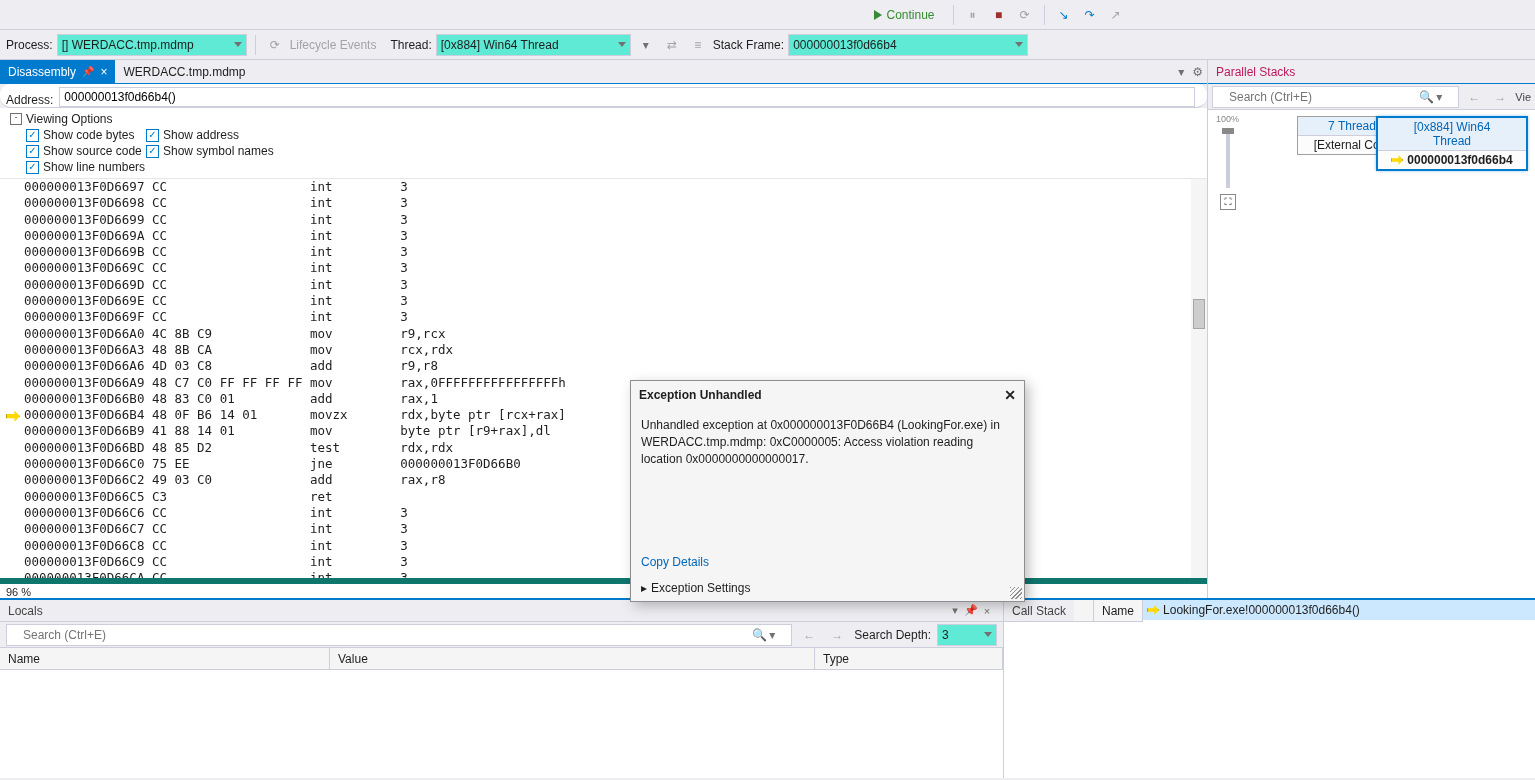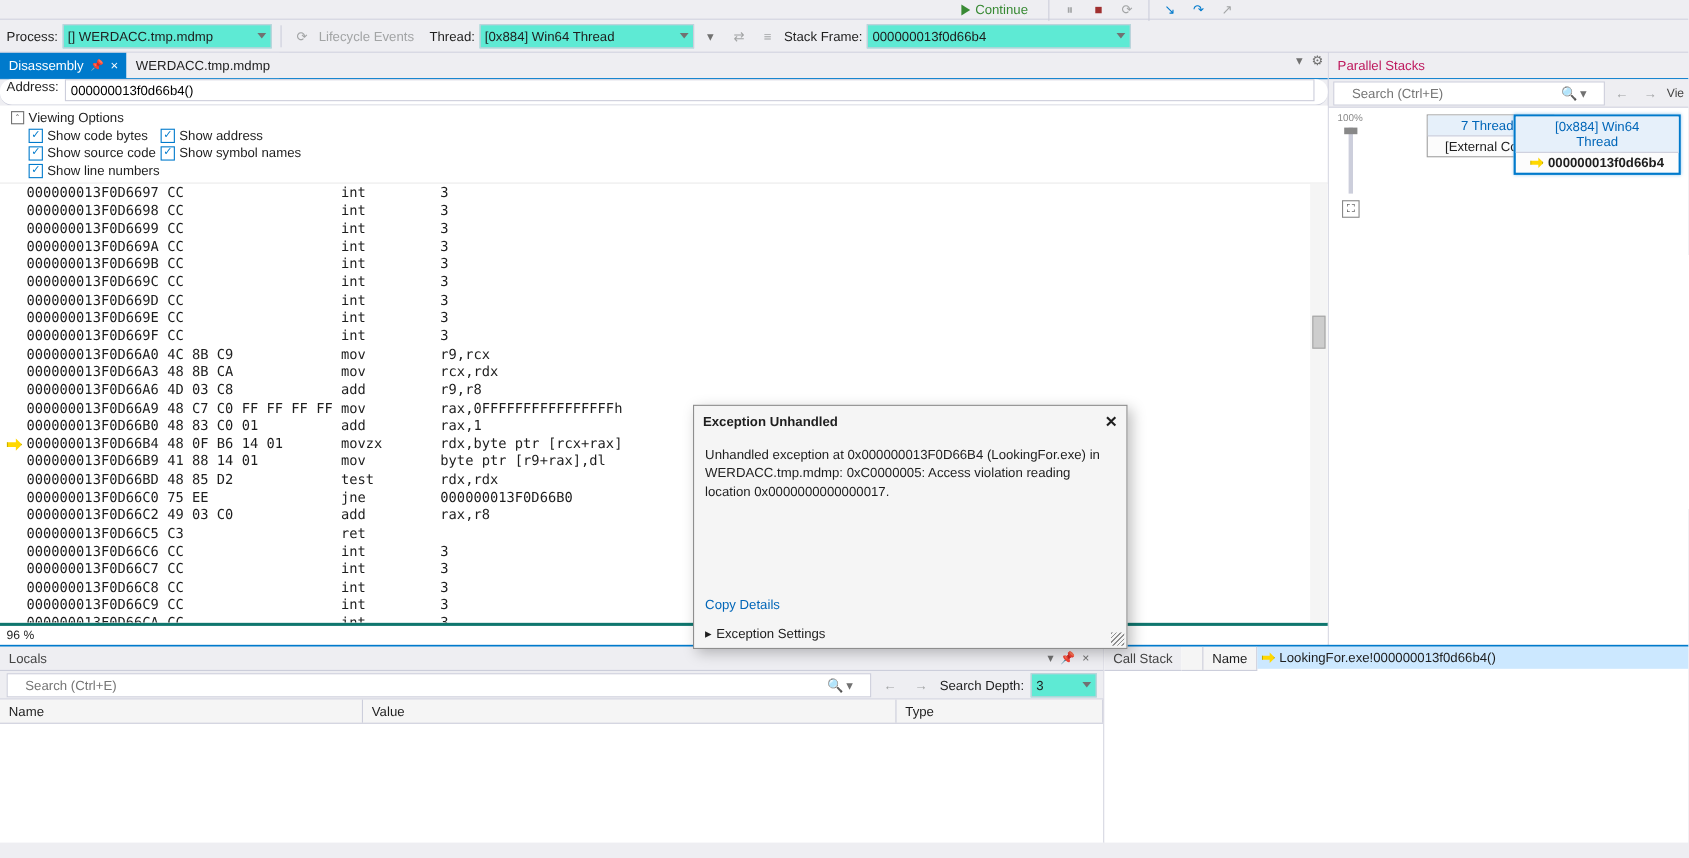--- a/index.html
+++ b/index.html
@@ -10,44 +10,44 @@
 .tool-btn { width: 22px; height: 22px; display: flex; align-items: center; justify-content: center; cursor: pointer; color:#717171;}
 .continue-btn { display: flex; align-items: center; gap: 4px; color: #388A34; padding: 0 6px; height: 22px; cursor: pointer;}
 .continue-btn .tri { width:0; height:0; border-left: 8px solid #388A34; border-top: 5px solid transparent; border-bottom: 5px solid transparent;}
 .lbl { color: #1E1E1E; }
 .combo { display: flex; align-items: center; background: #5eead4; border: 1px solid #CCCEDB; height: 22px; padding: 0 4px; min-width: 60px; }
 .combo .dd { width:0;height:0;border-left:4px solid transparent;border-right:4px solid transparent;border-top:5px solid #717171;margin-left:4px;}
 .disabled { color: #A2A4A5; }
 
 .doc-area { position: relative; height: 538px; display:flex;}
 .left-docs { width: 1208px; display:flex; flex-direction:column; border-right:1px solid #CCCEDB;}
-.tab-strip { display:flex; align-items:flex-start; height: 24px; background:#EEEEF2; border-bottom: 1px solid #007ACC; }
+.tab-strip { display:flex; align-items:center; height: 24px; background:#EEEEF2; border-bottom: 1px solid #007ACC; }
 .tab { height:100%; display:flex; align-items:center; padding: 0 8px; gap:6px; cursor:pointer;}
 .tab.active { background:#007ACC; color:#FFFFFF; }
 .tab.inactive { background:#EEEEF2; color: #1E1E1E;}
 .tab .pin { font-size:10px;}
 .tab .x { font-size:12px; cursor:pointer;}
 .tab-strip-spacer{flex:1;}
 .tab-strip .menu { padding:0 4px; cursor:pointer; color:#717171;}
-.addr-bar { display:flex; align-items:flex-start; height:24px; background:#FFFFFF; border-bottom:1px solid #CCCEDB; padding:0 6px; gap:6px;border-radius:11px;}
+.addr-bar { display:flex; align-items:flex-end; height:24px; background:#FFFFFF; border-bottom:1px solid #CCCEDB; padding:0 6px; gap:6px;border-radius:11px;}
 .addr-input { flex:1; border:1px solid #CCCEDB; height:20px; padding:0 4px; font-size:12px; font-family:inherit;}
 .view-opts { background:#FFFFFF; padding:4px 10px; border-bottom:1px solid #E6E6E6;}
 .view-opts .hdr { display:flex; align-items:center; gap:4px; cursor:pointer;}
 .view-opts .hdr .chev { width:12px;height:12px; border:1px solid #717171; display:flex;align-items:center;justify-content:center; font-size:8px;}
 .opt-grid { display:grid; grid-template-columns: 120px auto; row-gap:2px; margin-left:16px; margin-top:2px;}
 .opt-grid label{display:flex;align-items:center;gap:4px;}
 .cb { width:13px;height:13px;border:1px solid #007ACC; display:flex;align-items:center;justify-content:center;}
 .cb.checked::after{content:"✓";color:#007ACC;font-size:10px;line-height:10px;}
 .disasm-body { flex:1; background:#FFFFFF; font-family: Consolas,monospace; font-size:12.5px; overflow:hidden; position:relative;}
 .disasm-lines { position:absolute; inset:0 16px 0 0; overflow:hidden;}
 .dl { white-space:pre; line-height:16.3px; padding-left:24px;}
 .dl.cur::before { content:""; position:absolute; left:6px; width:12px;height:12px; background:#FFD800; border:1px solid #B6A200; transform: translateY(2px); clip-path: polygon(0 35%, 60% 35%, 60% 10%, 100% 50%, 60% 90%, 60% 65%, 0 65%);}
 .scroll-track{position:absolute;right:0;top:0;bottom:0;width:16px;background:#F5F5F5;}
 .scroll-thumb{position:absolute;right:2px;width:12px;background:#CDCDCD;border:1px solid #A6A6A6;}
-.zoom-box{height:20px;background:#FFFFFF;border-top:3px solid #0f766e;display:flex;align-items:center;padding:0 6px;gap:4px;font-size:11px;}
+.zoom-box{height:20px;background:#FFFFFF;border-top:6px solid #0f766e;display:flex;align-items:flex-end;padding:0 6px;gap:4px;font-size:11px;}
 
 .right-docs { flex:1; display:flex; flex-direction:column;}
 .panel-title{height:24px;display:flex;align-items:center;padding:0 8px;background:#EEEEF2;border-bottom:1px solid #007ACC;color:#be185d;}
 .search-row{display:flex;align-items:center;height:26px;padding:2px 4px;gap:4px;background:#EEEEF2;border-bottom:1px solid #CCCEDB;}
 .search-box{flex:1;display:flex;align-items:center;border:1px solid #CCCEDB;background:#FFFFFF;height:22px;padding:0 16px;}
 .search-box input{border:none;outline:none;flex:1;font-size:12px;font-family:inherit;}
 .nav-btn{width:22px;height:22px;display:flex;align-items:center;justify-content:center;color:#A2A4A5;cursor:pointer;}
 .stacks-canvas{flex:1;background:#FFFFFF;position:relative;}
 .stack-node{position:absolute;border:1px solid #A0A0A0;background:#FCFCFC;font-size:12px;}
 .stack-node.active{border:2px solid #007ACC; box-shadow:0 0 3px rgba(0,122,204,0.4);}
@@ -74,21 +74,21 @@
 .exc-popup .eh-title .spacer{flex:1;}
 .exc-popup .eh-title .x{cursor:pointer;font-size:14px;font-weight:bold;}
 .exc-popup .eh-body{padding:8px 10px 20px 10px;min-height:140px;font-size:12px;line-height:1.4;}
 .exc-popup .eh-link{padding:6px 10px;color:#0066B8;cursor:pointer;}
 .exc-popup .eh-exp{padding:6px 10px;display:flex;align-items:center;gap:4px;cursor:pointer;}
 .exc-popup .grip{position:absolute;right:2px;bottom:2px;width:12px;height:12px;background:repeating-linear-gradient(135deg,#8E8E8E 0 1px,transparent 1px 3px);}
 </style>
 </head>
 <body>
 
-<div class="toolbar-row" style="height:18px;">
+<div class="toolbar-row" style="height:30px;">
   <div style="flex:1;"></div>
   <div class="continue-btn" style="margin-left:460px;">
     <span class="tri"></span>
     <span>Continue</span>
     <span class="dd" style="border-top-color:#388A34;"></span>
   </div>
   <div class="sep"></div>
   <div class="tool-btn disabled">⏸</div>
   <div class="tool-btn" style="color:#A03030;">■</div>
   <div class="tool-btn disabled">⟳</div>

